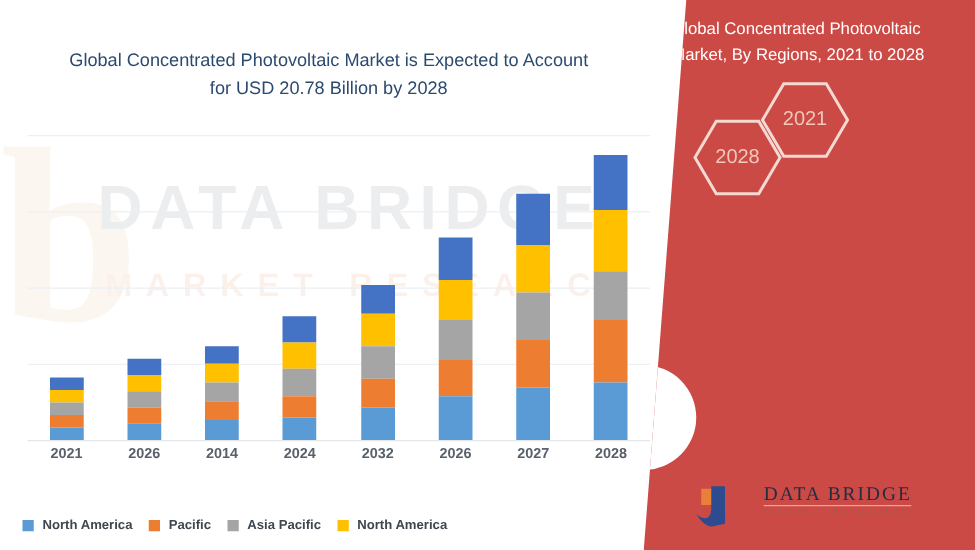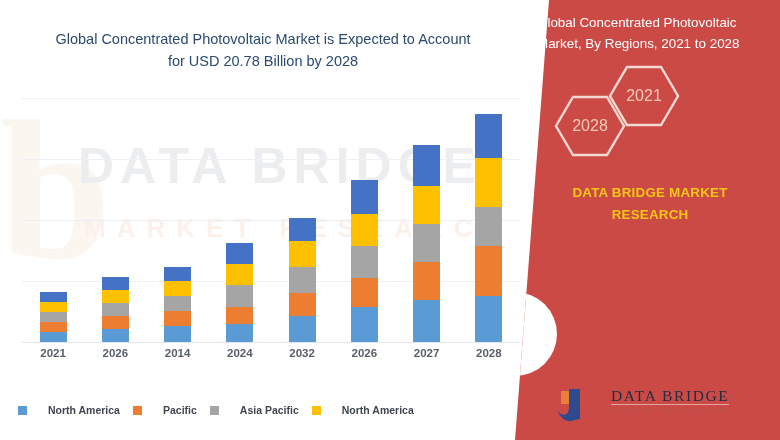--- a/index.html
+++ b/index.html
@@ -34,21 +34,21 @@
   }
   .wm-b {
     position: absolute; left: 0px; top: 10px;
     font-size: 200px; font-weight: 700; color: #dfa066;
     line-height: 170px;
     font-family: "Liberation Serif", serif;
   }
 
   
   .chart-panel {
-    position: absolute; left: 0; top: 2px;
+    position: absolute; left: 0; top: 12px;
     width: 545px; height: 314px;
     background: transparent;
   }
   .chart-title {
     position: absolute; left: 48px; top: 26px;
     width: 430px;
     text-align: center;
     font-size: 14.5px; line-height: 1.55;
     color: #2b4a6f;
     font-weight: 400;
@@ -90,21 +90,21 @@
   }
 
   
   .legend {
     position: absolute; left: 18px; top: 374px;
     width: 512px; height: 20px;
     display: flex; align-items: center;
     justify-content: flex-start;
     gap: 13px;
   }
-  .leg-item { display: flex; align-items: center; gap: 21px; margin-top: 48px; }
+  .leg-item { display: flex; align-items: center; gap: 7px; margin-top: 48px; }
   .leg-swatch { width: 9px; height: 9px; display: block; }
   .leg-label { font-size: 10.5px; font-weight: 700; color: #3f4650; white-space: nowrap; }
 
   
   .red-panel {
     position: absolute; right: 0; top: 0;
     width: 265px; height: 440px;
     background: #cc4a45;
     clip-path: polygon(34px 0, 265px 0, 265px 440px, 0 440px);
   }
@@ -273,24 +273,20 @@
 
     <div class="hexwrap">
       <svg width="265" height="120" viewBox="0 0 265 120">
         <polygon points="112,12 146,12 163,41 146,70 112,70 95,41" fill="none" stroke="#f3d9d2" stroke-width="2.4"></polygon>
         <polygon points="58,42 92,42 109,71 92,100 58,100 41,71" fill="none" stroke="#f3d9d2" stroke-width="2.4"></polygon>
       </svg>
       <div class="hex-label" style="left:108px; top:32px; width:42px; text-align:center;">2021</div>
       <div class="hex-label" style="left:54px; top:62px; width:42px; text-align:center;">2028</div>
     </div>
 
-    <div class="brand">
-      <div>DATA BRIDGE MARKET</div>
-      <div>RESEARCH</div>
-    </div>
   </div>
 
   <div class="logo">
     <svg width="52" height="40" viewBox="0 0 52 40">
       <path d="M6 6 h13 v13 h-13 z" fill="#e8803a"></path>
       <path d="M14 4 h11 v30 q-14 4 -21 -6 q9 5 10 -5 z" fill="#2f4b8f"></path>
       <path d="M2 26 q12 12 24 4 q-14 14 -24 -4 z" fill="#2f4b8f"></path>
     </svg>
     <div class="logo-txt">DATA BRIDGE</div>
     <div class="logo-rule"></div>

